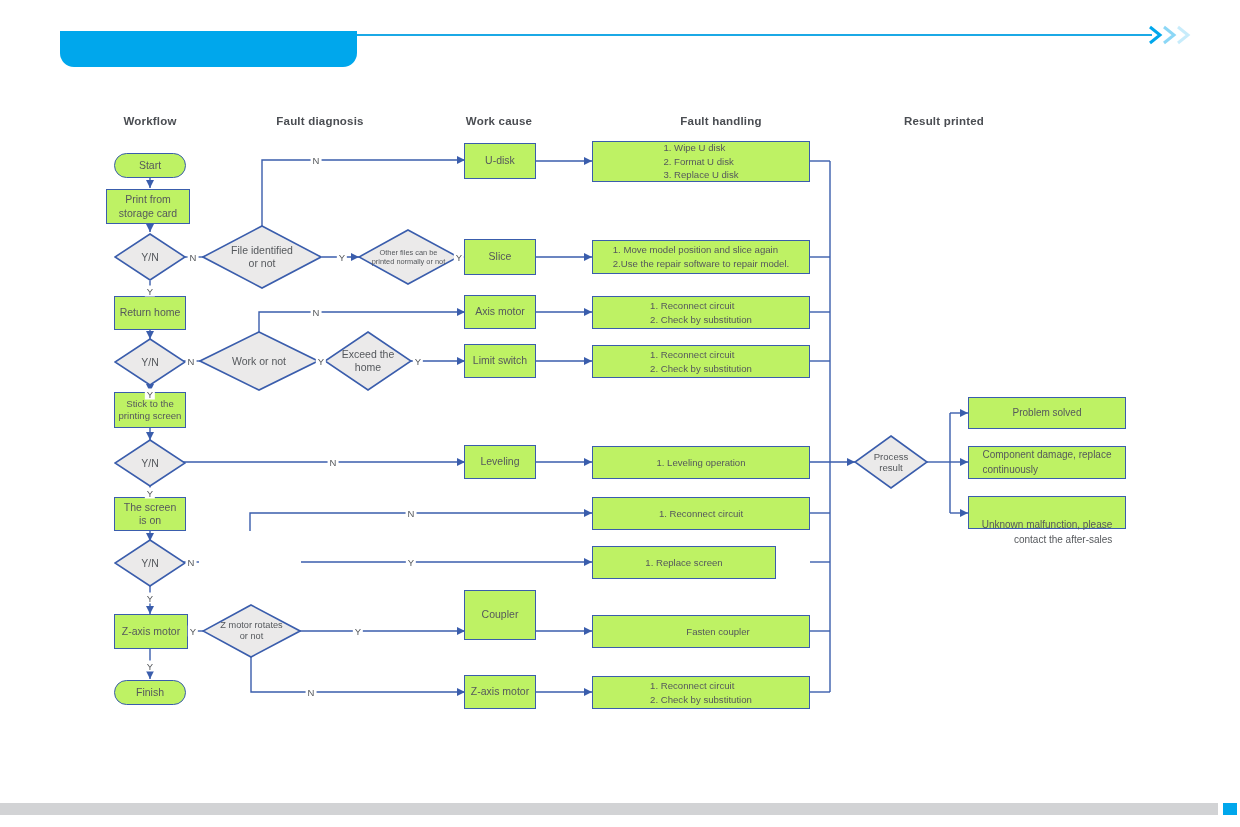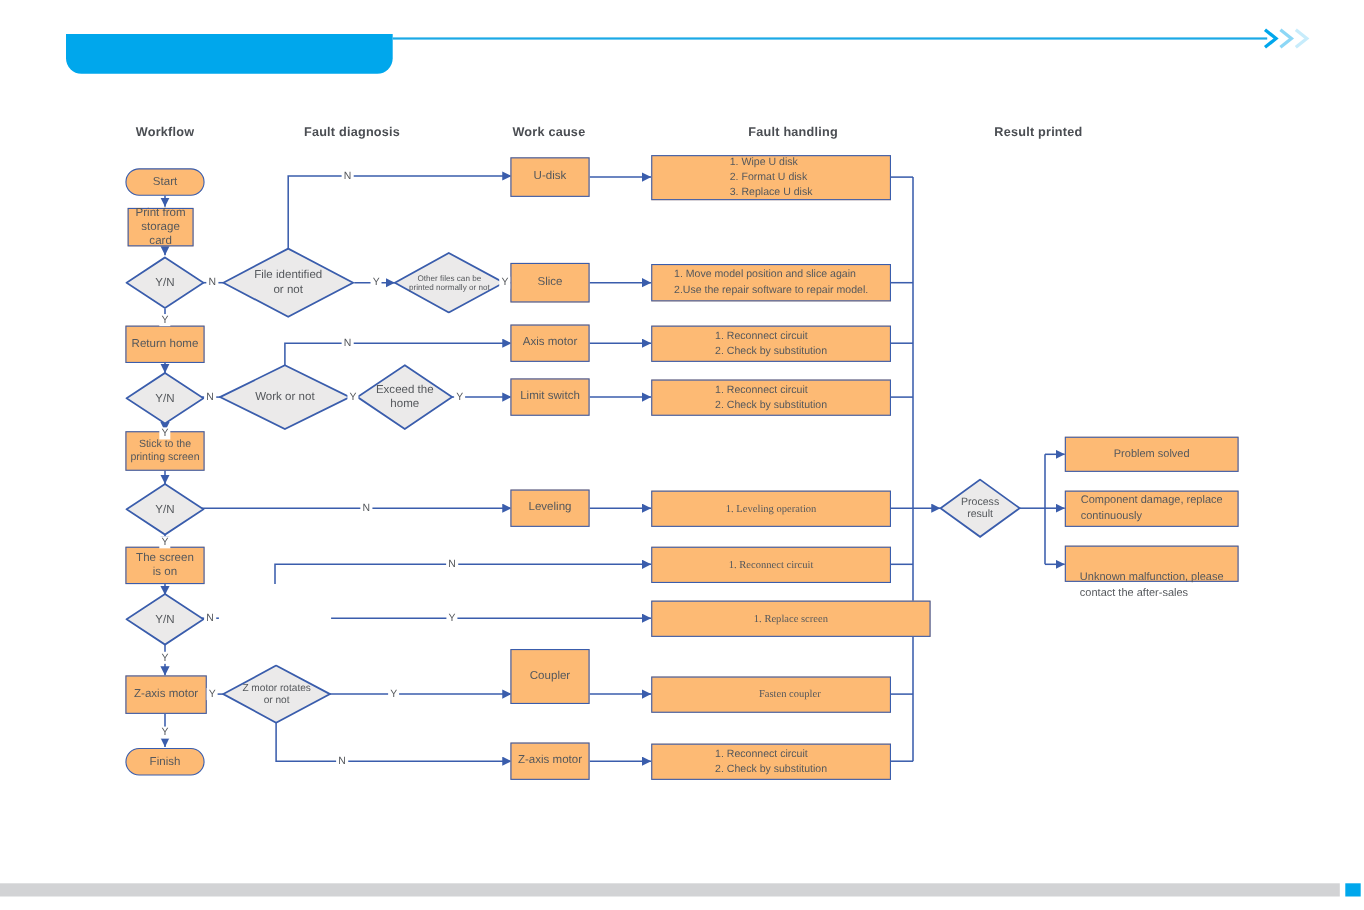--- a/index.html
+++ b/index.html
@@ -16,29 +16,29 @@
   .ftr-bar{position:absolute;left:0;top:803px;width:1218px;height:12px;background:#d2d3d5;}
   .ftr-sq{position:absolute;left:1223px;top:803px;width:14px;height:12px;background:#00a7ec;}
 
   
   #canvas{position:absolute;left:0;top:0;width:1240px;height:827px;}
 
   .col-head{position:absolute;font-size:11.5px;font-weight:bold;color:#4a4d52;
             letter-spacing:.2px;white-space:nowrap;transform:translateX(-50%);}
 
   
-  .node{position:absolute;box-sizing:border-box;background:#fdba74;
+  .node{position:absolute;box-sizing:border-box;background:#bef264;
         border:1.6px solid #3a5dac;display:flex;align-items:center;
         justify-content:center;text-align:center;font-size:10.5px;
         color:#55585c;line-height:1.25;}
   .node.term{border-radius:14px;}
   .node.left-box{font-size:10.5px;}
   .node.list{justify-content:center;}
   .node.list .txt{text-align:left;font-size:9.6px;line-height:1.45;}
-  .node.ctr .txt{text-align:center;font-family:Liberation Serif, serif;}
+  .node.ctr .txt{text-align:center;}
 
   
   .dia{position:absolute;}
   .dia .lbl{position:absolute;left:0;top:0;width:100%;height:100%;
             display:flex;align-items:center;justify-content:center;
             text-align:center;font-size:10.5px;color:#55585c;line-height:1.2;}
   .dia.small .lbl{font-size:7.4px;line-height:1.25;}
 
   
   .elbl{position:absolute;font-size:9.5px;color:#55585c;background:#fff;
@@ -143,21 +143,21 @@
       <line x1="950" y1="413" x2="968" y2="413" marker-end="url(#ah)"></line>
       <line x1="950" y1="462" x2="968" y2="462" marker-end="url(#ah)"></line>
       <line x1="950" y1="513" x2="968" y2="513" marker-end="url(#ah)"></line>
     </g>
   </svg>
 
   <div class="node term" style="left:114px;top:153px;width:72px;height:25px">
     <span class="txt">Start</span>
   </div>
 
-  <div class="node left-box" style="left:116px;top:189px;width:60px;height:35px">
+  <div class="node left-box" style="left:106px;top:189px;width:84px;height:35px">
     <span class="txt ml">Print from<br>storage card</span>
   </div>
 
   <div class="dia" style="left:114px;top:233px;width:72px;height:48px">
     <svg width="72" height="48">
         <polygon points="36,1 71,24 36,47 1,24" fill="#ebeaea" stroke="#3a5dac" stroke-width="1.6"></polygon>
       </svg>
     <span class="lbl">Y/N</span>
   </div>
 
@@ -271,21 +271,21 @@
   </div>
   <div class="node list" style="left:592px;top:345px;width:218px;height:33px">
     <span class="txt ml-list" style="text-align: left;">1. Reconnect circuit<br>2. Check by substitution</span>
   </div>
   <div class="node list ctr" style="left:592px;top:446px;width:218px;height:33px">
     <span class="txt ml-list ctr-txt" style="text-align: center;">1. Leveling operation</span>
   </div>
   <div class="node list ctr" style="left:592px;top:497px;width:218px;height:33px">
     <span class="txt ml-list ctr-txt" style="text-align: center;">1. Reconnect circuit</span>
   </div>
-  <div class="node list ctr" style="left:592px;top:546px;width:254px;height:33px">
+  <div class="node list ctr" style="left:592px;top:546px;width:184px;height:33px">
     <span class="txt ml-list ctr-txt" style="text-align: center;">1. Replace screen</span>
   </div>
   <div class="node list ctr" style="left:592px;top:615px;width:218px;height:33px">
     <span class="txt ml-list ctr-txt" style="text-align: right; margin-left: 34px;">Fasten coupler</span>
   </div>
   <div class="node list" style="left:592px;top:676px;width:218px;height:33px">
     <span class="txt ml-list" style="text-align: left;">1. Reconnect circuit<br>2. Check by substitution</span>
   </div>
 
   <div class="dia" style="left:854px;top:435px;width:74px;height:54px">
@@ -295,21 +295,21 @@
     <span class="lbl ml" style="font-size:9.6px">Process<br>result</span>
   </div>
 
   <div class="node list" style="left:968px;top:397px;width:158px;height:32px">
     <span class="txt ml-list" style="font-size: 10px; text-align: left;">Problem solved</span>
   </div>
   <div class="node list" style="left:968px;top:446px;width:158px;height:33px">
     <span class="txt ml-list" style="font-size: 10px; text-align: left;">Component damage, replace<br>continuously</span>
   </div>
   <div class="node list" style="left:968px;top:496px;width:158px;height:33px">
-    <span class="txt ml-list" style="font-size: 10px; text-align: left; margin-top: 40px;">Unknown malfunction, please<br>contact the after-sales</span>
+    <span class="txt ml-list" style="font-size: 10px; text-align: right; margin-top: 40px;">Unknown malfunction, please<br>contact the after-sales</span>
   </div>
 
   <div class="elbl" style="left:150px;top:291px">Y</div>
   <div class="elbl" style="left:193px;top:257px">N</div>
   <div class="elbl" style="left:316px;top:160px">N</div>
   <div class="elbl" style="left:342px;top:257px">Y</div>
   <div class="elbl" style="left:459px;top:257px">Y</div>
 
   <div class="elbl" style="left:150px;top:394px">Y</div>
   <div class="elbl" style="left:191px;top:361px">N</div>

